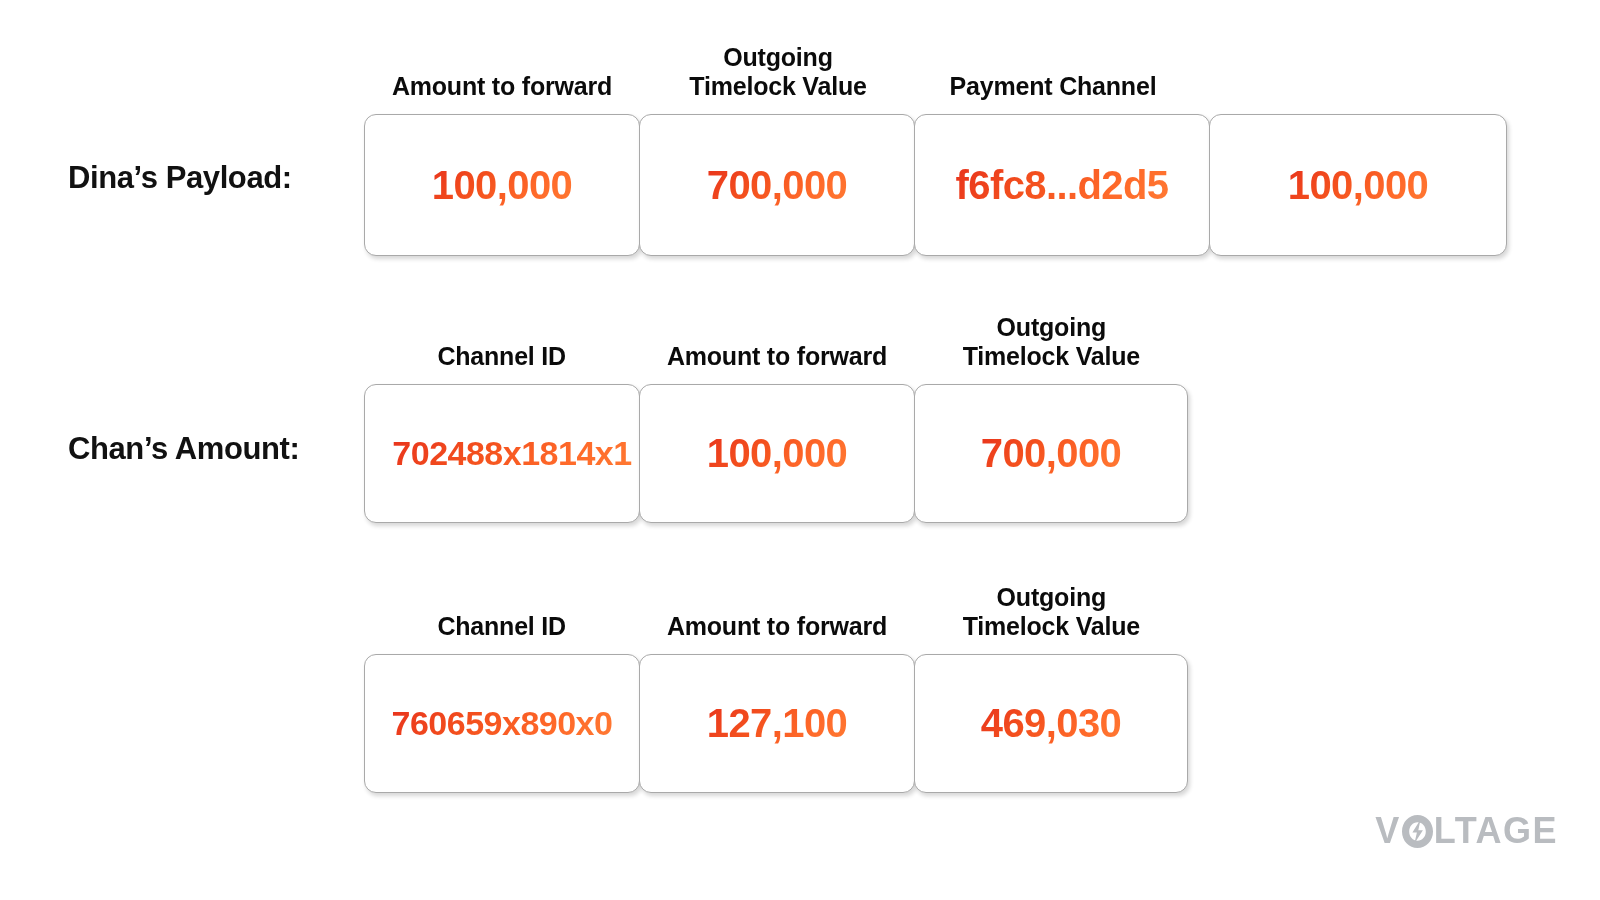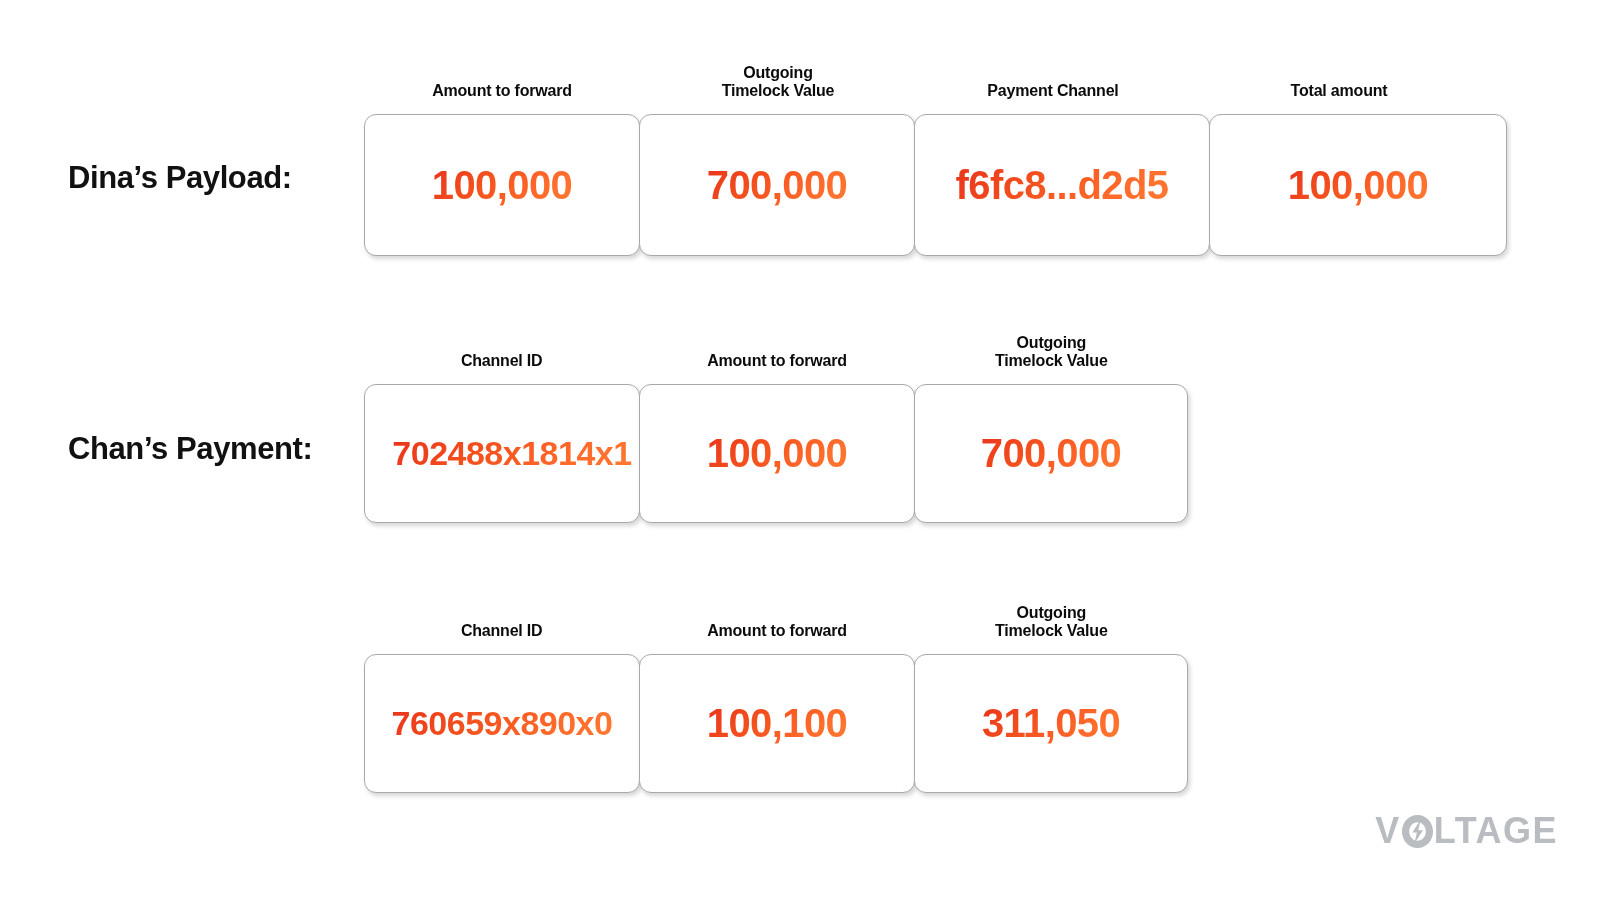--- a/index.html
+++ b/index.html
@@ -32,21 +32,21 @@
     text-align: right;
   }
 
   
   .headers {
     position: absolute;
     display: flex;
     align-items: flex-end;
   }
   .header-cell {
-    font-size: 16px;
+    font-size: 25px;
     font-weight: 600;
     color: #0b0b0b;
     text-align: center;
     line-height: 1.17;
     letter-spacing: -0.2px;
     padding-bottom: 9px;
     box-sizing: border-box;
     display: flex;
     align-items: flex-start;
     justify-content: center;
@@ -117,41 +117,38 @@
   <div class="headers" style="left:364px; top:24px; width:1124px; height:86px;">
     <div class="header-cell" style="width:276px;">
       <span>Amount to forward</span>
     </div>
     <div class="header-cell" style="width:276px;">
       <span>Outgoing<br>Timelock&nbsp;Value</span>
     </div>
     <div class="header-cell" style="width:274px;">
       <span>Payment Channel</span>
     </div>
-    <div class="header-cell" style="width:298px;">
-      <span>Total amount</span>
-    </div>
   </div>
 
   <div class="boxes" style="left:364px; top:114px; height:142px;">
     <div class="pbox" style="width:276px; height:142px;">
       <div class="pval">100,000</div>
     </div>
     <div class="pbox" style="width:276px; height:142px;">
       <div class="pval">700,000</div>
     </div>
     <div class="pbox" style="width:296px; height:142px;">
       <div class="pval">f6fc8...d2d5</div>
     </div>
     <div class="pbox" style="width:298px; height:142px;">
       <div class="pval">100,000</div>
     </div>
   </div>
 
-  <div class="row-label" style="left:68px; top:431px;">Chan’s Payment:</div>
+  <div class="row-label" style="left:68px; top:431px;">Chan’s Amount:</div>
 
   <div class="headers" style="left:364px; top:294px; width:824px; height:86px;">
     <div class="header-cell" style="width:276px;">
       <span>Channel ID</span>
     </div>
     <div class="header-cell" style="width:276px;">
       <span>Amount to forward</span>
     </div>
     <div class="header-cell" style="width:274px;">
       <span>Outgoing<br>Timelock&nbsp;Value</span>
@@ -181,24 +178,24 @@
     <div class="header-cell" style="width:274px;">
       <span>Outgoing<br>Timelock&nbsp;Value</span>
     </div>
   </div>
 
   <div class="boxes" style="left:364px; top:654px; height:114px;">
     <div class="pbox" style="width:276px; height:139px;">
       <div class="pval small">760659x890x0</div>
     </div>
     <div class="pbox" style="width:276px; height:139px;">
-      <div class="pval">100,100</div>
+      <div class="pval">127,100</div>
     </div>
     <div class="pbox" style="width:274px; height:139px;">
-      <div class="pval">311,050</div>
+      <div class="pval">469,030</div>
     </div>
   </div>
 
   <div class="logo">
     <span>V</span>
       <span class="bolt-o">
       <svg width="31" height="33" viewBox="0 0 31 33" xmlns="http://www.w3.org/2000/svg">
         <path d="M15.5 0 C24 0 31 7 31 16.5 C31 26 24 33 15.5 33 C7 33 0 26 0 16.5 C0 7 7 0 15.5 0 Z
                  M15.5 7.2 C10.8 7.2 7.2 11.3 7.2 16.5 C7.2 21.7 10.8 25.8 15.5 25.8
                  C20.2 25.8 23.8 21.7 23.8 16.5 C23.8 11.3 20.2 7.2 15.5 7.2 Z" fill="#b9bcc0" fill-rule="evenodd"></path>

